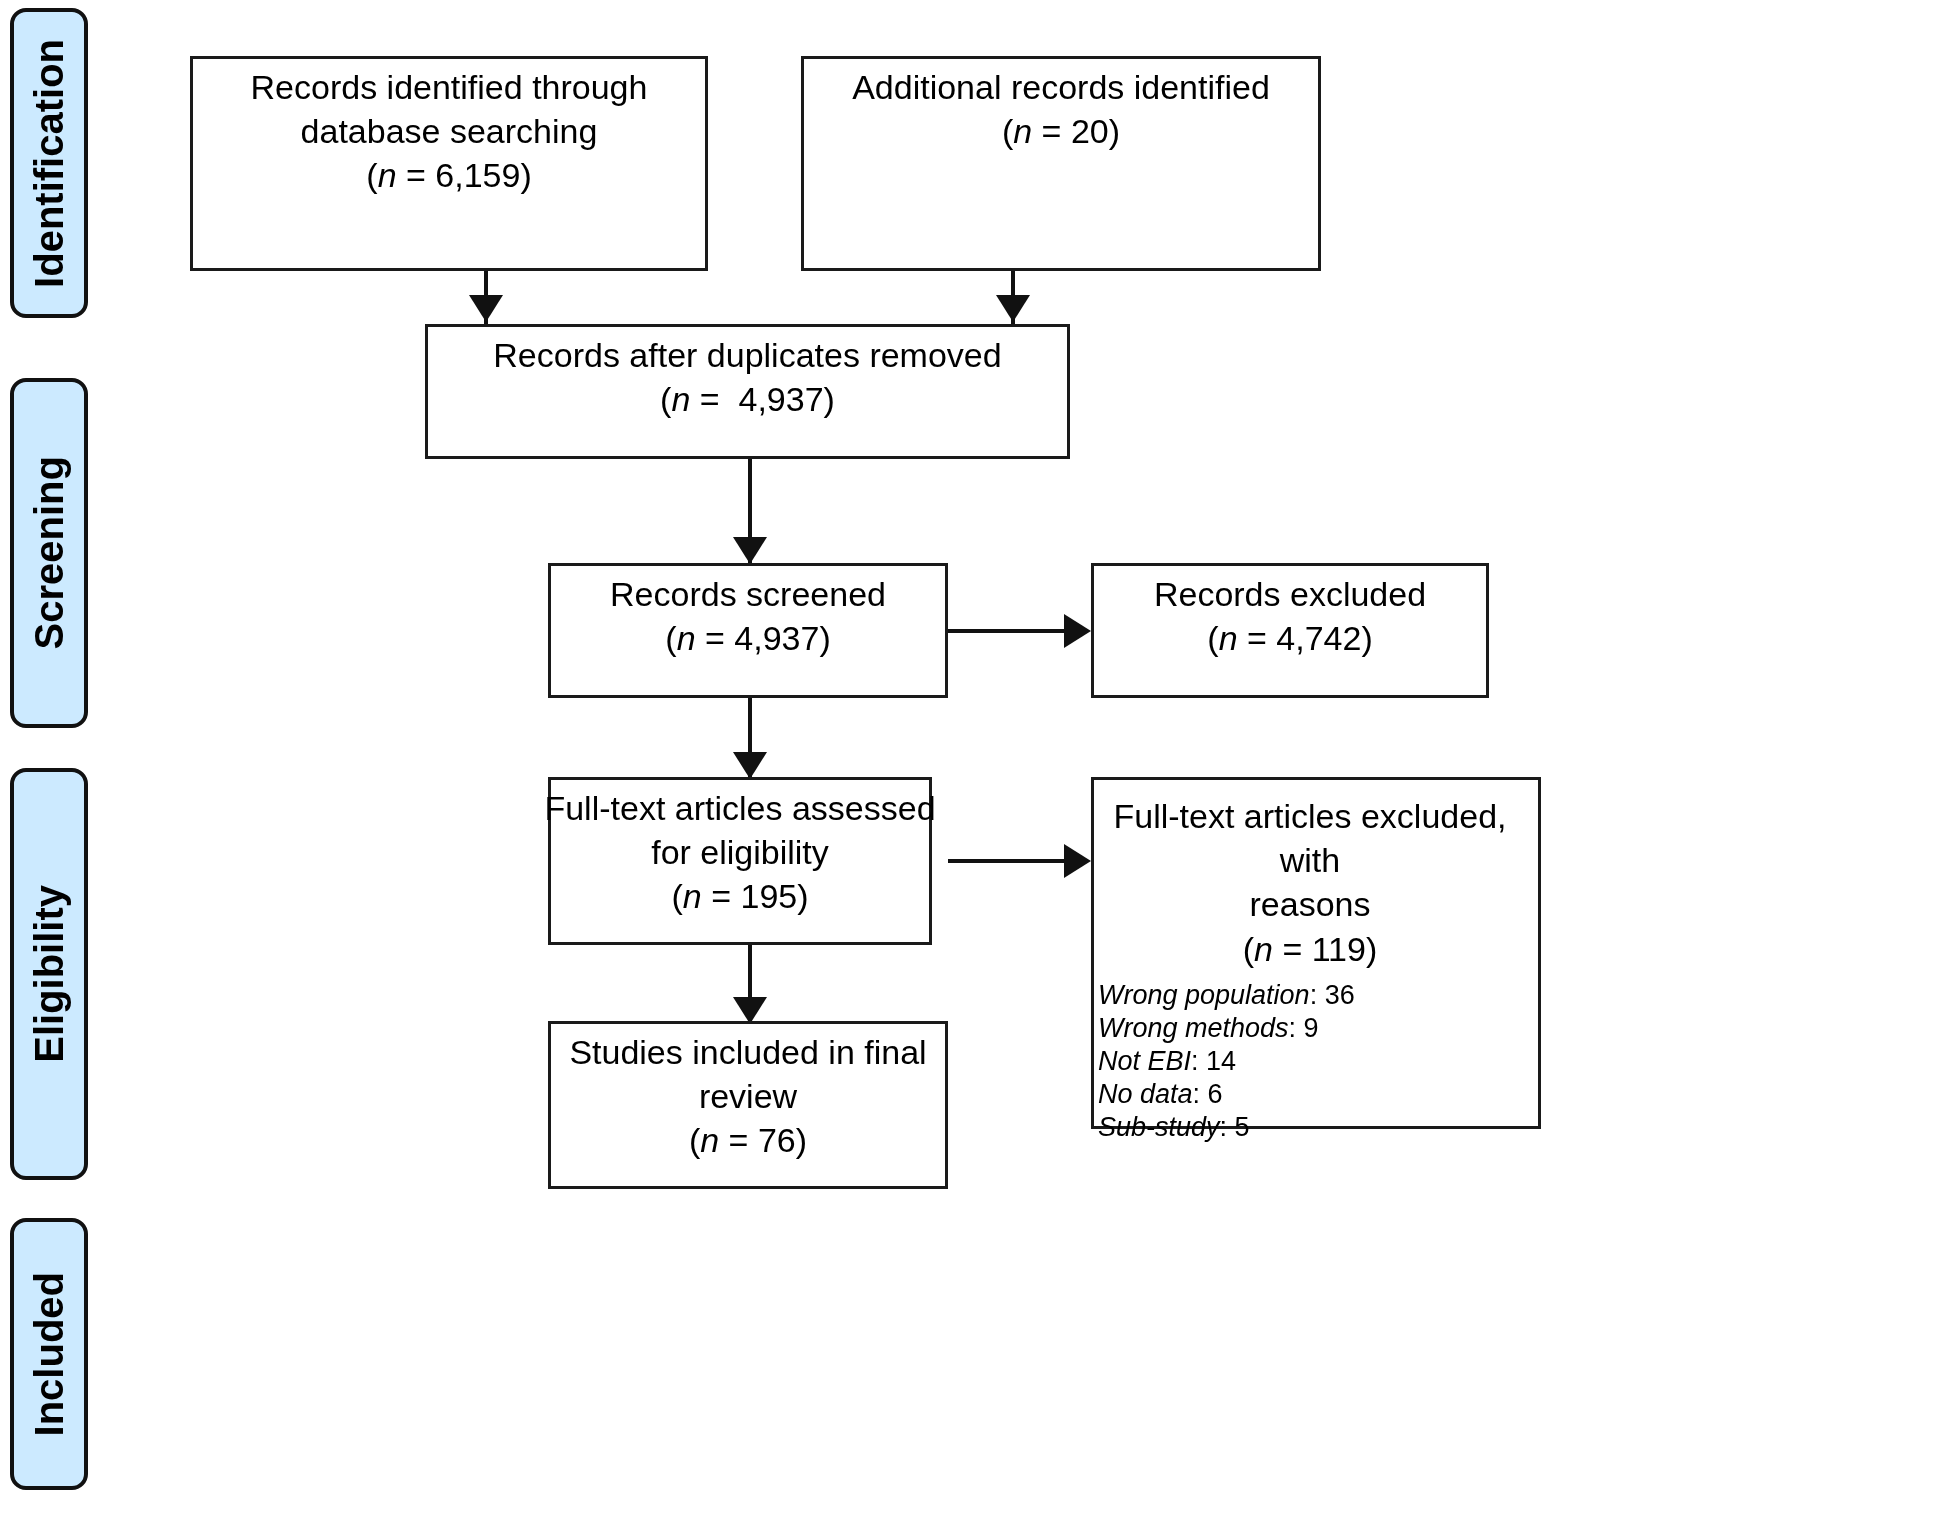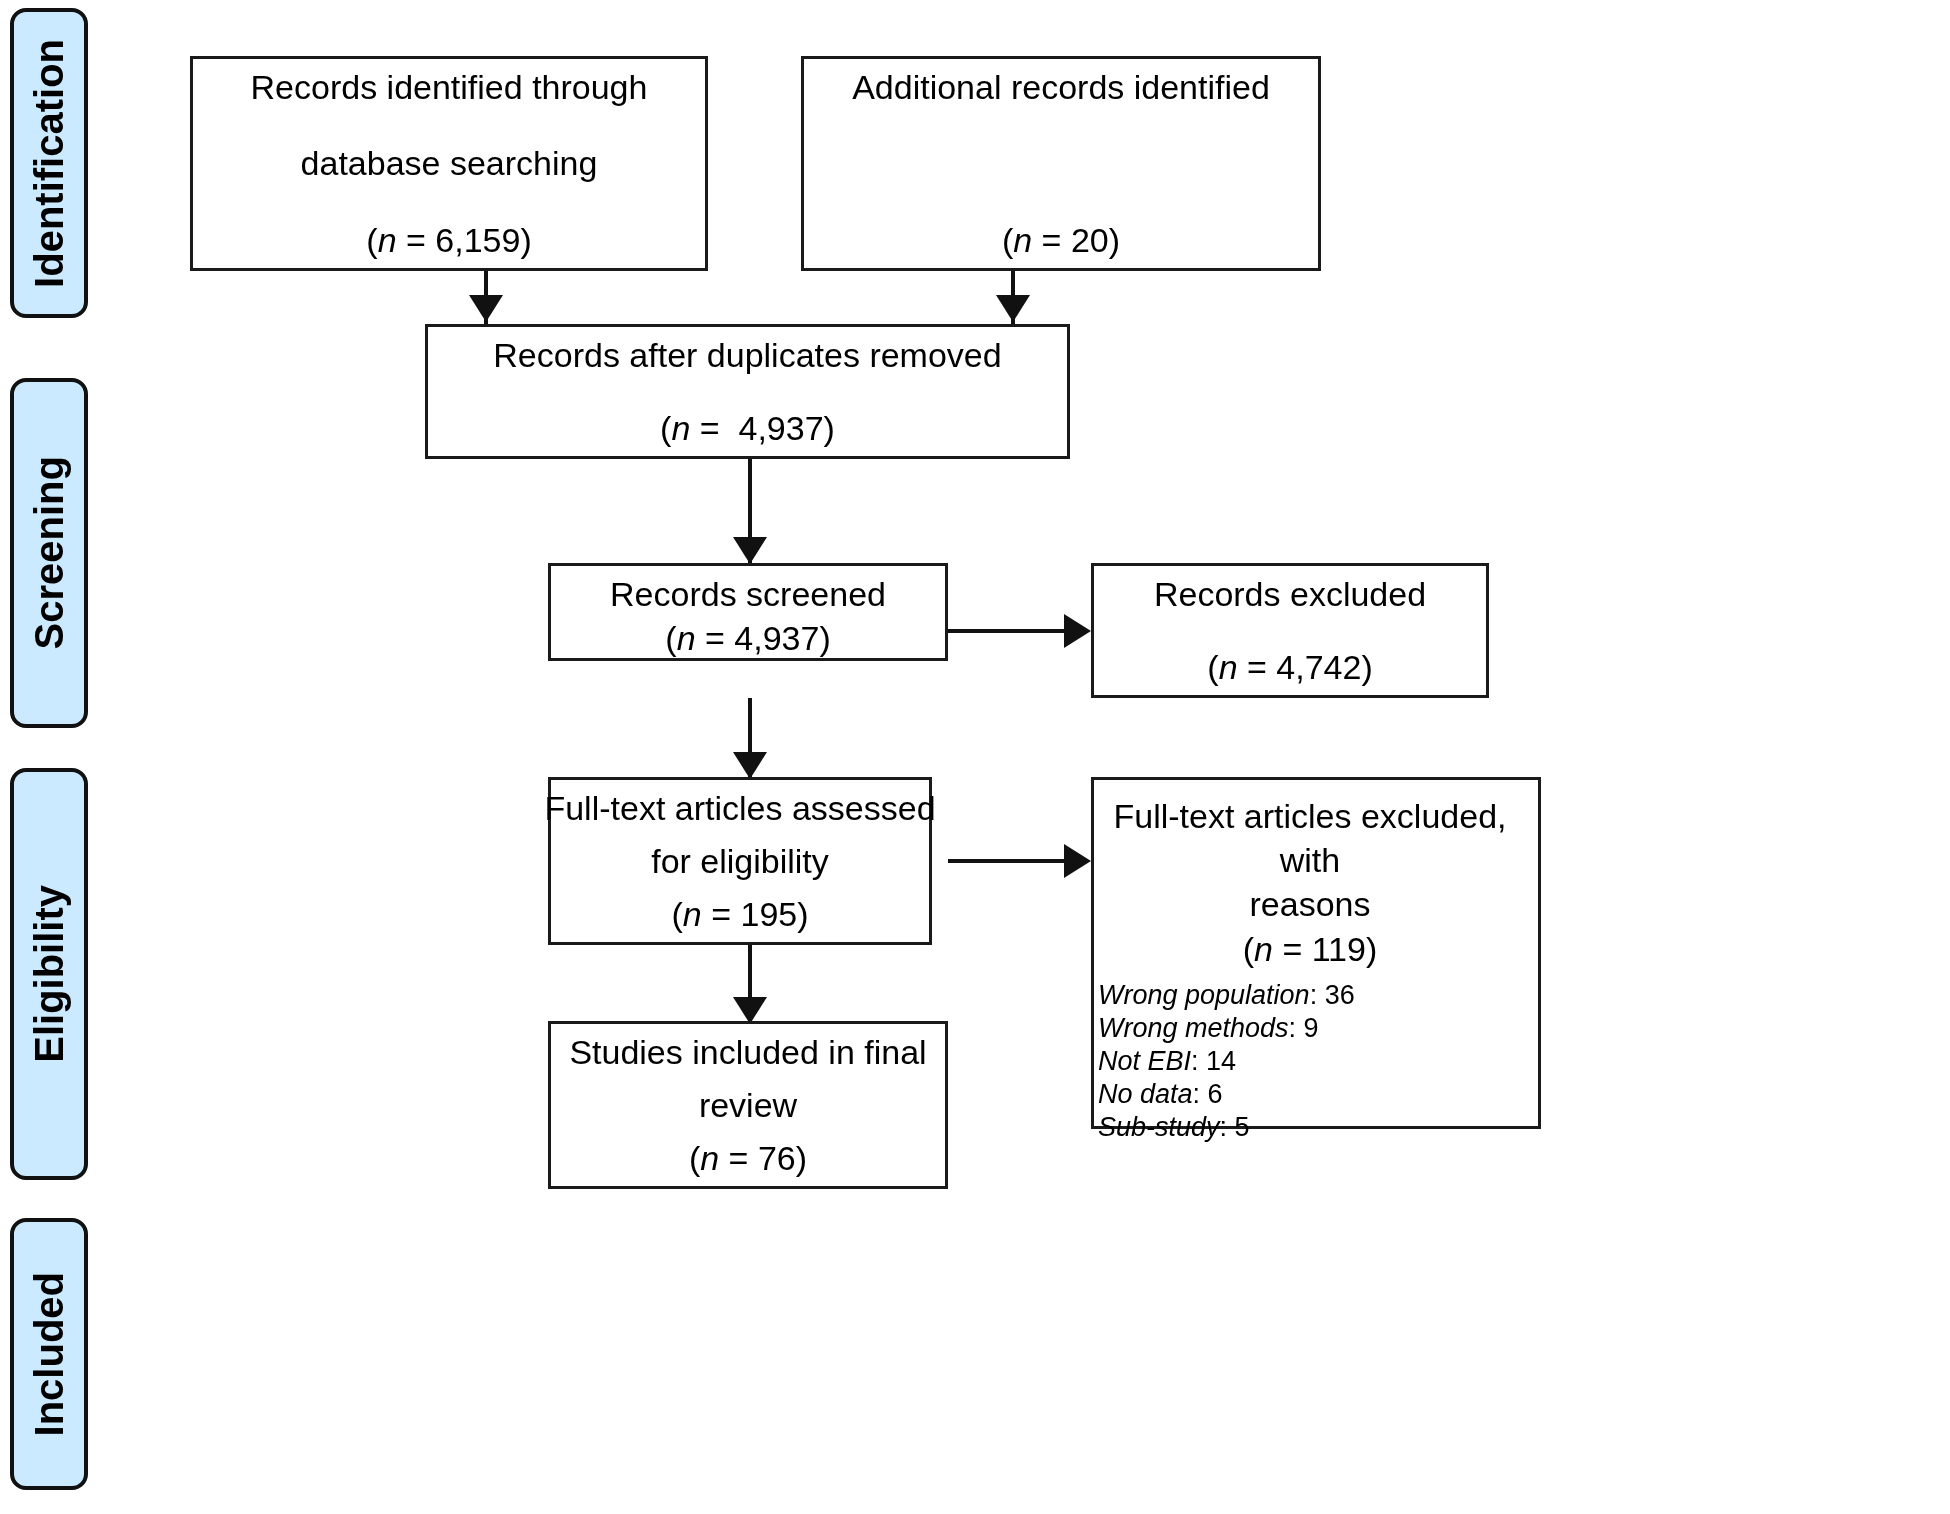--- a/index.html
+++ b/index.html
@@ -41,21 +41,21 @@
 
   
   .flow-box {
     position: absolute;
     box-sizing: border-box;
     background: #ffffff;
     border: 3px solid #1a1a1a;
     display: flex;
     flex-direction: column;
     align-items: center;
-    justify-content: space-between;
+    justify-content: flex-start;
     text-align: center;
     font-size: 34px;
     line-height: 1.30;
     color: #000000;
     padding: 6px 14px;
   }
   .flow-box .line { display: block; white-space: nowrap; }
   .flow-box .nline { display: block; white-space: pre; }
   .flow-box i { font-style: italic; }
 
@@ -150,21 +150,21 @@
   <div class="arrow-down" style="left:996px; top:295px;"></div>
 
   <div class="flow-box" style="left:425px; top:324px; width:645px; height:135px;">
     <span class="line">Records after duplicates removed</span>
     <span class="nline"><span>(</span><i>n</i><span> =  4,937)</span></span>
   </div>
 
   <div class="vline" style="left:748px; top:459px; height:110px;"></div>
   <div class="arrow-down" style="left:733px; top:537px;"></div>
 
-  <div class="flow-box" style="left:548px; top:563px; width:400px; height:98px;">
+  <div class="flow-box" style="left:548px; top:563px; width:400px; height:135px;">
     <span class="line">Records screened</span>
     <span class="nline"><span>(</span><i>n</i><span> = 4,937)</span></span>
   </div>
 
   <div class="flow-box" style="left:1091px; top:563px; width:398px; height:135px;">
     <span class="line">Records excluded</span>
     <span class="nline"><span>(</span><i>n</i><span> = 4,742)</span></span>
   </div>
 
   <div class="hline" style="left:948px; top:629px; width:118px;"></div>

